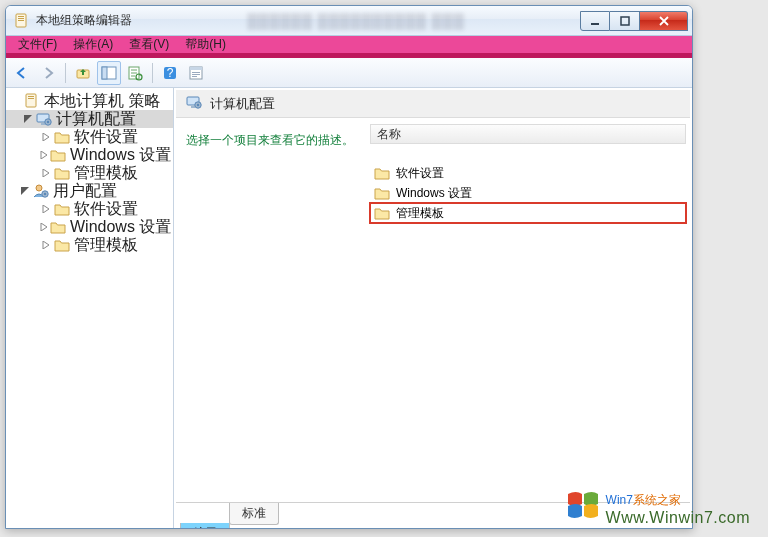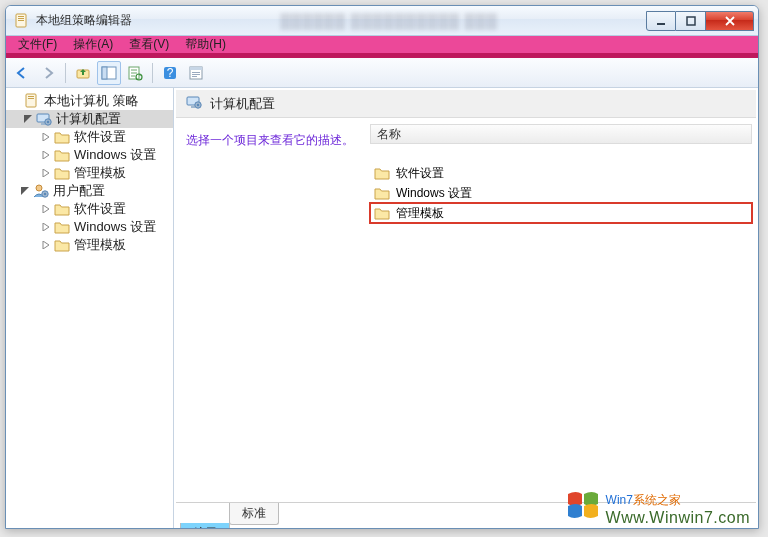--- a/index.html
+++ b/index.html
@@ -1,19 +1,19 @@
 <!DOCTYPE html>
 <html><head>
 <meta charset="utf-8">
 <style>
   * { box-sizing: border-box; margin: 0; padding: 0; font-family: "Microsoft YaHei", "Segoe UI", Tahoma, sans-serif; font-size: 12px; }
   body { background: #e8e8e8; width: 768px; height: 537px; overflow: hidden; position: relative; }
 
   .window {
-    position: absolute; left: 5px; top: 5px; width: 754px; height: 524px;
+    position: absolute; left: 5px; top: 5px; width: 688px; height: 524px;
     background: #fff;
     border: 1px solid #6a8fb5;
     border-radius: 6px 6px 0 0;
     box-shadow: 0 2px 10px rgba(0,0,0,0.25);
     display: flex; flex-direction: column;
   }
 
   
   .titlebar {
     height: 30px;
@@ -77,32 +77,32 @@
     padding-right: 4px; white-space: nowrap; cursor: default;
   }
   .tree-row.selected {
     background: #d9d9d9;
   }
   .expander {
     width: 12px; height: 12px; display: inline-flex; align-items: center; justify-content: center;
     color: #5a5a5a; font-size: 9px; margin-right: 2px;
   }
   .tree-icon { width: 16px; height: 16px; margin-right: 4px; display: inline-flex; align-items: center; justify-content: center; }
-  .tree-label { color: #222; font-size: 13px; }
+  .tree-label { color: #222; font-size: 16px; }
 
   
   .content-pane { flex: 1; display: flex; flex-direction: column; background: #fff; }
   .content-header {
     height: 28px; background: #f0f0f0; border-bottom: 1px solid #dcdcdc;
     display: flex; align-items: center; padding: 2px 10px; gap: 8px;
     margin: 2px 2px 0 2px;
   }
   .content-header span { font-size: 13px; color: #222; }
   .content-body { flex: 1; display: flex; padding: 6px; overflow: hidden; }
-  .desc-col { width: 190px; padding: 8px 6px; color: #6d28d9; }
+  .desc-col { width: 190px; padding: 8px 6px; color: #15803d; }
   .list-col { flex: 1; display: flex; flex-direction: column; gap: 15px; }
   .list-header {
     height: 20px; background: linear-gradient(to bottom, #fcfcfc, #ececec);
     border: 1px solid #dcdcdc; display: flex; align-items: center; padding: 0 6px;
     font-size: 12px; color: #333;
   }
   .list-body { flex: 1; padding: 4px 0; }
   .list-row {
     display: flex; align-items: center; height: 20px; padding: 0 4px; gap: 6px;
     cursor: default;

